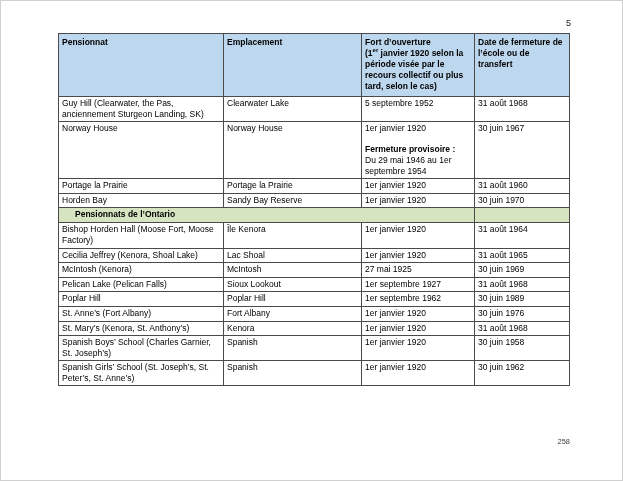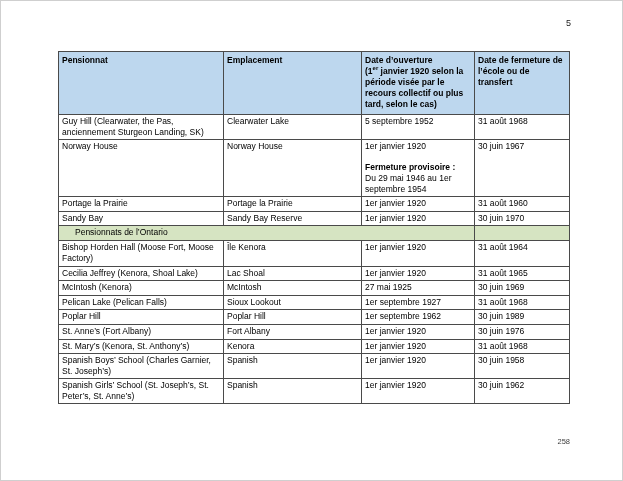--- a/index.html
+++ b/index.html
@@ -31,21 +31,21 @@
     top: 436px;
     left: 545px;
     width: 24px;
     text-align: right;
     font-size: 7.5px;
     color: #3d3d3d;
   }
   table.schools {
     position: absolute;
     left: 57px;
-    top: 50px;
+    top: 32px;
     width: 511px;
     border-collapse: collapse;
     table-layout: fixed;
   }
   table.schools th,
   table.schools td {
     border: 1px solid var(--border, #4a4a4a);
     vertical-align: top;
     padding: 1px 3px 2px 3px;
     font-size: 8.5px;
@@ -60,21 +60,21 @@
     padding-top: 3px;
     padding-bottom: 4px;
     line-height: 11px;
   }
   th sup {
     font-size: 6px;
     line-height: 0;
   }
   tr.section-row td {
     background: var(--section_bg, #D6E4C2);
-    font-weight: normal;
+    font-weight: bold;
     line-height: 11px;
     padding-left: 16px;
   }
   td .blank-line { line-height: 10.6px; }
   td .bold { font-weight: bold; }
   .col-header-note { font-weight: bold; }
 </style>
 </head>
 <body>
 
@@ -87,21 +87,21 @@
       <col style="width:165px">
       <col style="width:138px">
       <col style="width:113px">
       <col style="width:95px">
     </colgroup>
     <thead>
       <tr>
         <th>Pensionnat</th>
         <th>Emplacement</th>
         <th>
-          <div>Date d’ouverture</div>
+          <div>Fort d’ouverture</div>
           <div class="col-header-note"><span>(1</span><sup>er</sup><span> janvier 1920 selon la période visée par le recours collectif ou plus tard, selon le cas)</span></div>
         </th>
         <th>Date de fermeture de l’école ou de transfert</th>
       </tr>
     </thead>
     <tbody id="table-body">
         <tr>
           <td>Guy Hill (Clearwater, the Pas, anciennement Sturgeon Landing, SK)</td>
           <td>Clearwater Lake</td>
           <td>5 septembre 1952</td>
@@ -118,21 +118,21 @@
           </td>
           <td>30 juin 1967</td>
         </tr>
         <tr>
           <td>Portage la Prairie</td>
           <td>Portage la Prairie</td>
           <td>1er janvier 1920</td>
           <td>31 août 1960</td>
         </tr>
         <tr>
-          <td>Sandy Bay</td>
+          <td>Horden Bay</td>
           <td>Sandy Bay Reserve</td>
           <td>1er janvier 1920</td>
           <td>30 juin 1970</td>
         </tr>
         <tr class="section-row">
           <td colspan="3">Pensionnats de l’Ontario</td>
           <td></td>
         </tr>
         <tr>
           <td>Bishop Horden Hall (Moose Fort, Moose Factory)</td>

